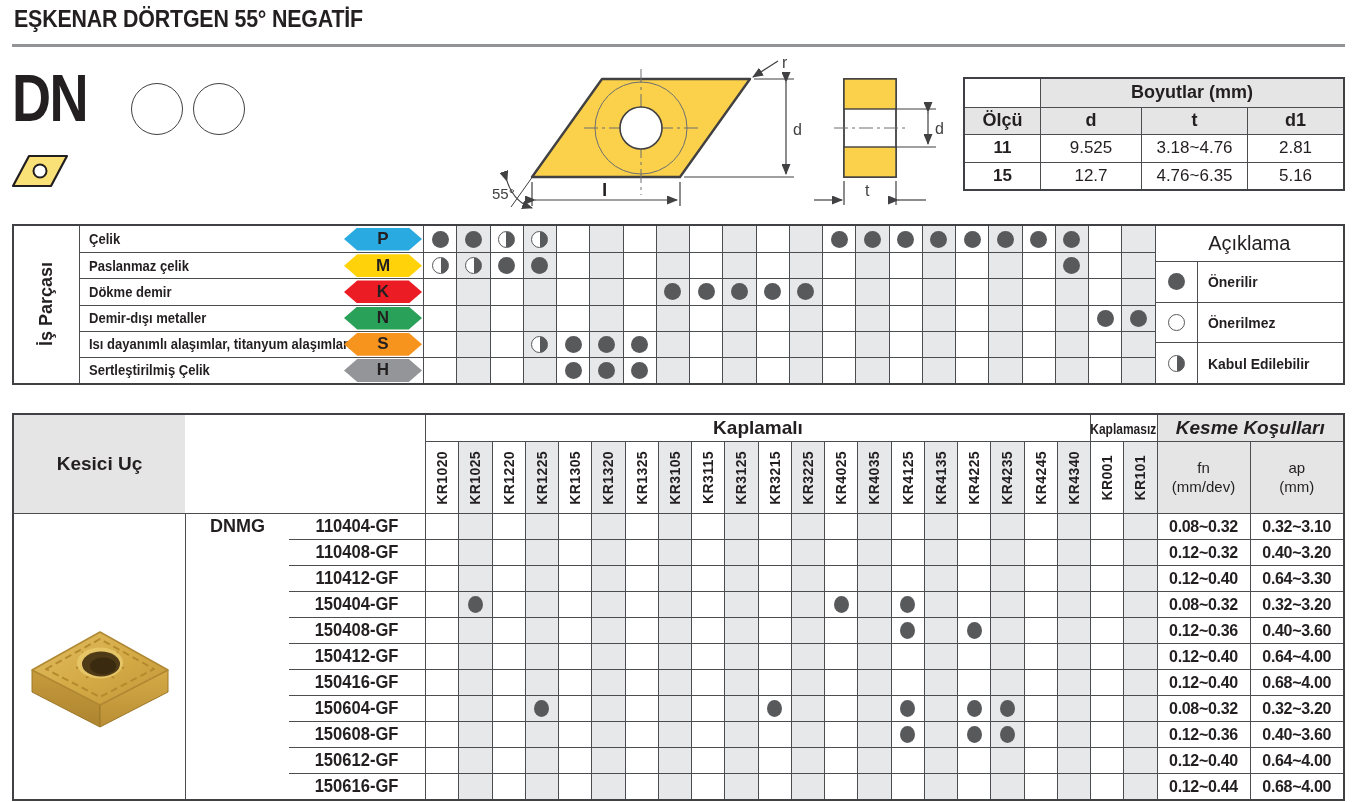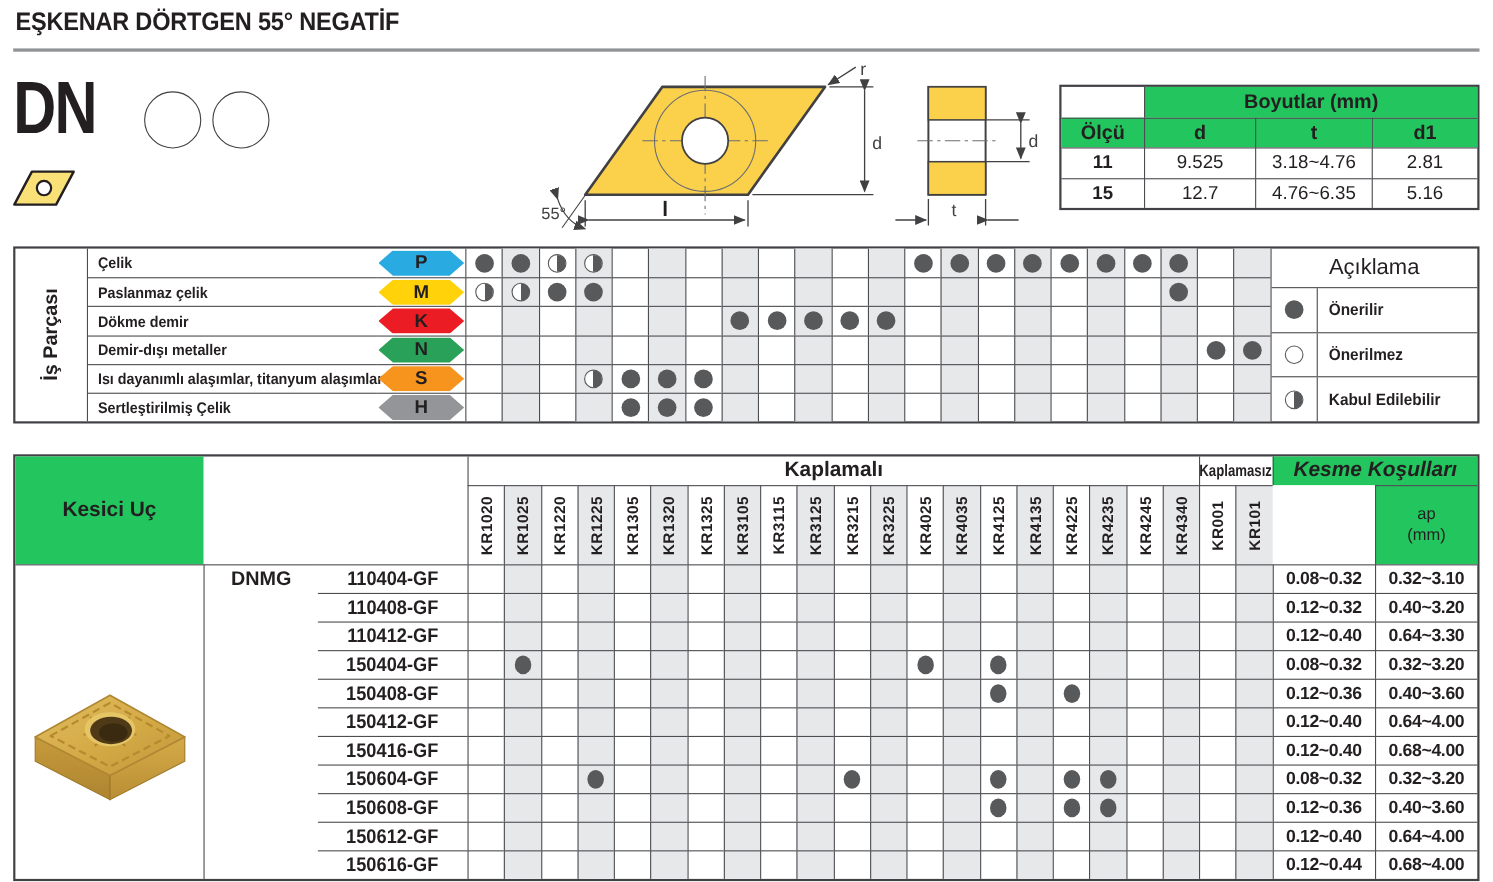--- a/index.html
+++ b/index.html
@@ -3,21 +3,21 @@
 <meta charset="utf-8">
 <style>
   html,body{margin:0;padding:0;background:#fff;}
   body{font-family:"Liberation Sans",sans-serif;color:#231f20;}
   .page{position:relative;width:1357px;height:802px;background:#fff;overflow:hidden;}
   .abs{position:absolute;}
   .cell{display:flex;align-items:center;justify-content:center;box-sizing:border-box;}
   .bold{font-weight:700;}
   .bL{border-left:1px solid #4c4d51;}
   .bT{border-top:1px solid #4c4d51;}
-  .gray{background:#22c55e;}
+  .gray{background:#e5e5e5;}
   .stripe{background:#e7e8ea;}
   .cond{display:inline-block;transform:scaleX(.93);transform-origin:left center;white-space:nowrap;}
   .condc{display:inline-block;transform:scaleX(.92);transform-origin:center center;white-space:nowrap;}
 
   #title{left:14px;top:6px;font-size:23px;font-weight:800;letter-spacing:-.2px;}
   #rule{left:12px;top:44px;width:1333px;height:3px;background:#919396;}
 
   #dn{left:12px;top:64px;font-size:66px;font-weight:800;letter-spacing:-2px;transform:scale(.82,1.02);transform-origin:left top;line-height:1;}
   #circles{left:131px;top:83px;display:flex;gap:10px;}
   .circ{width:52px;height:52px;border:1.6px solid #414042;border-radius:50%;background:#fff;box-sizing:border-box;}
@@ -418,20 +418,24 @@
       </div>
   </div>
 
   <div class="abs" id="ins">
     <div class="cell gray h19" style="grid-column:1;grid-row:1/3;">Kesici Uç</div>
     <div class="cell h19 bL" style="grid-column:4/24;grid-row:1;">Kaplamalı</div>
     <div class="cell bL" style="grid-column:24/26;grid-row:1;font-size:15px;font-weight:700;">
         <span class="condc" style="transform:scaleX(.8);">Kaplamasız</span>
       </div>
     <div class="cell gray h19 bL" style="grid-column:26/28;grid-row:1;font-style:italic;">Kesme Koşulları</div>
+    <div class="cell gray bL bT unit" style="grid-column:26;grid-row:2;flex-direction:column;">
+      <div>fn</div>
+      <div>(mm/dev)</div>
+    </div>
     <div class="cell gray bL bT unit" style="grid-column:27;grid-row:2;flex-direction:column;">
       <div>ap</div>
       <div>(mm)</div>
     </div>
 
     <div class="cell bT" style="grid-column:1;grid-row:3/14;">
       <svg width="152" height="128" viewBox="0 0 152 128" style="margin-top:38px">
         <defs>
           <linearGradient id="topg" x1="0" y1="0" x2="1" y2="1">
             <stop offset="0" stop-color="#e2bd5f"></stop>

